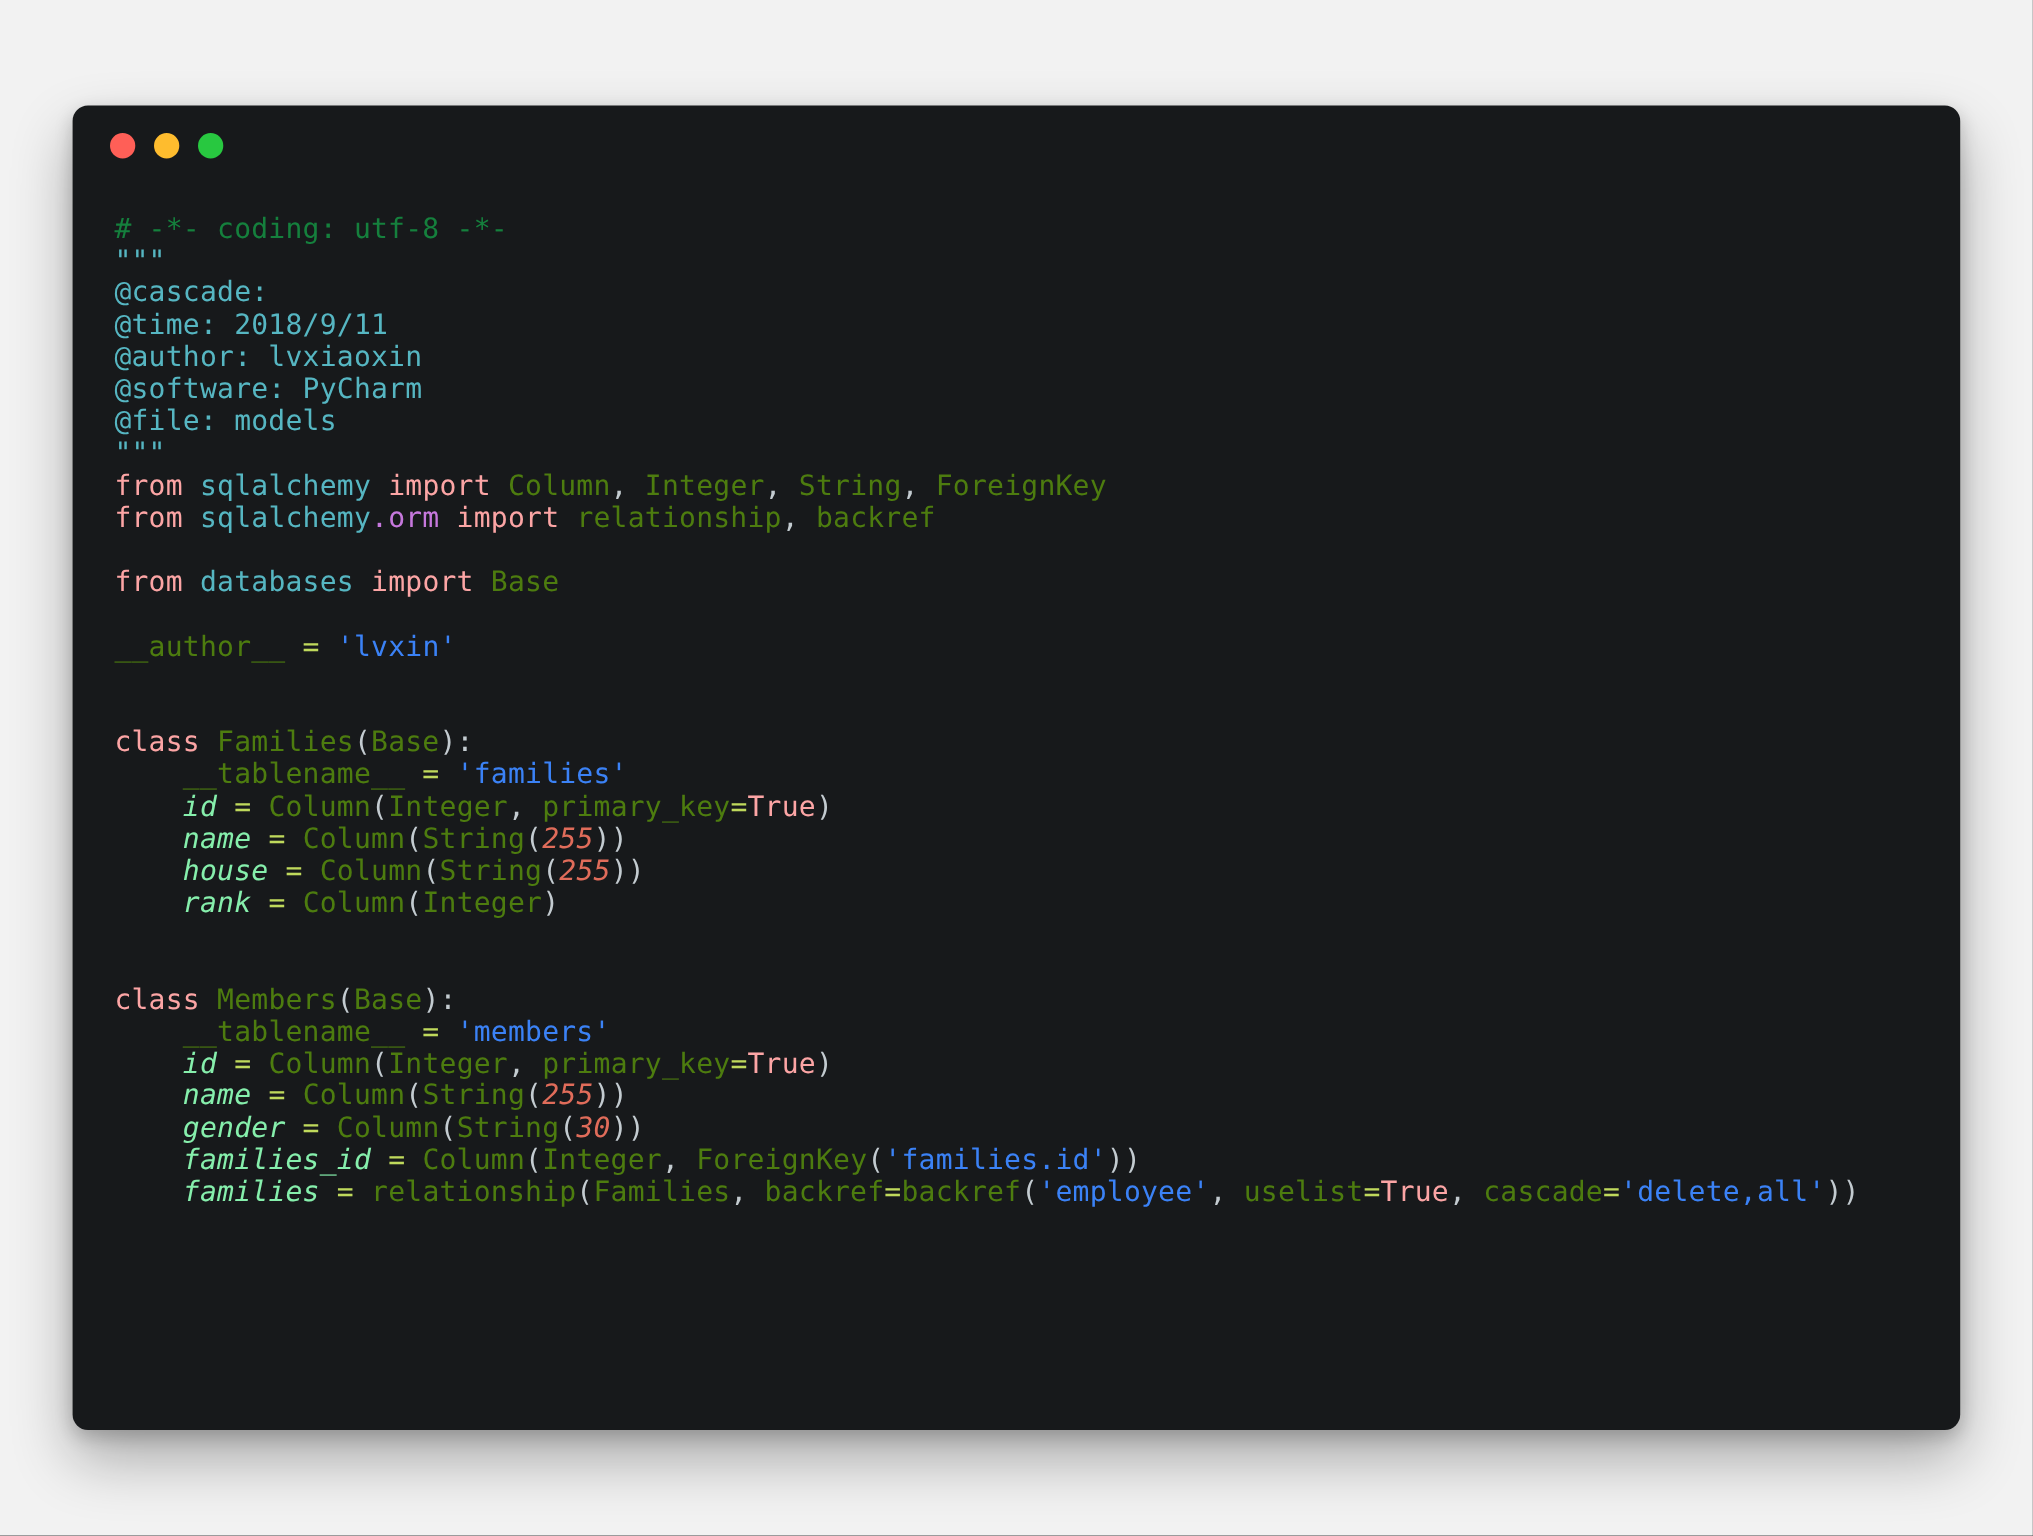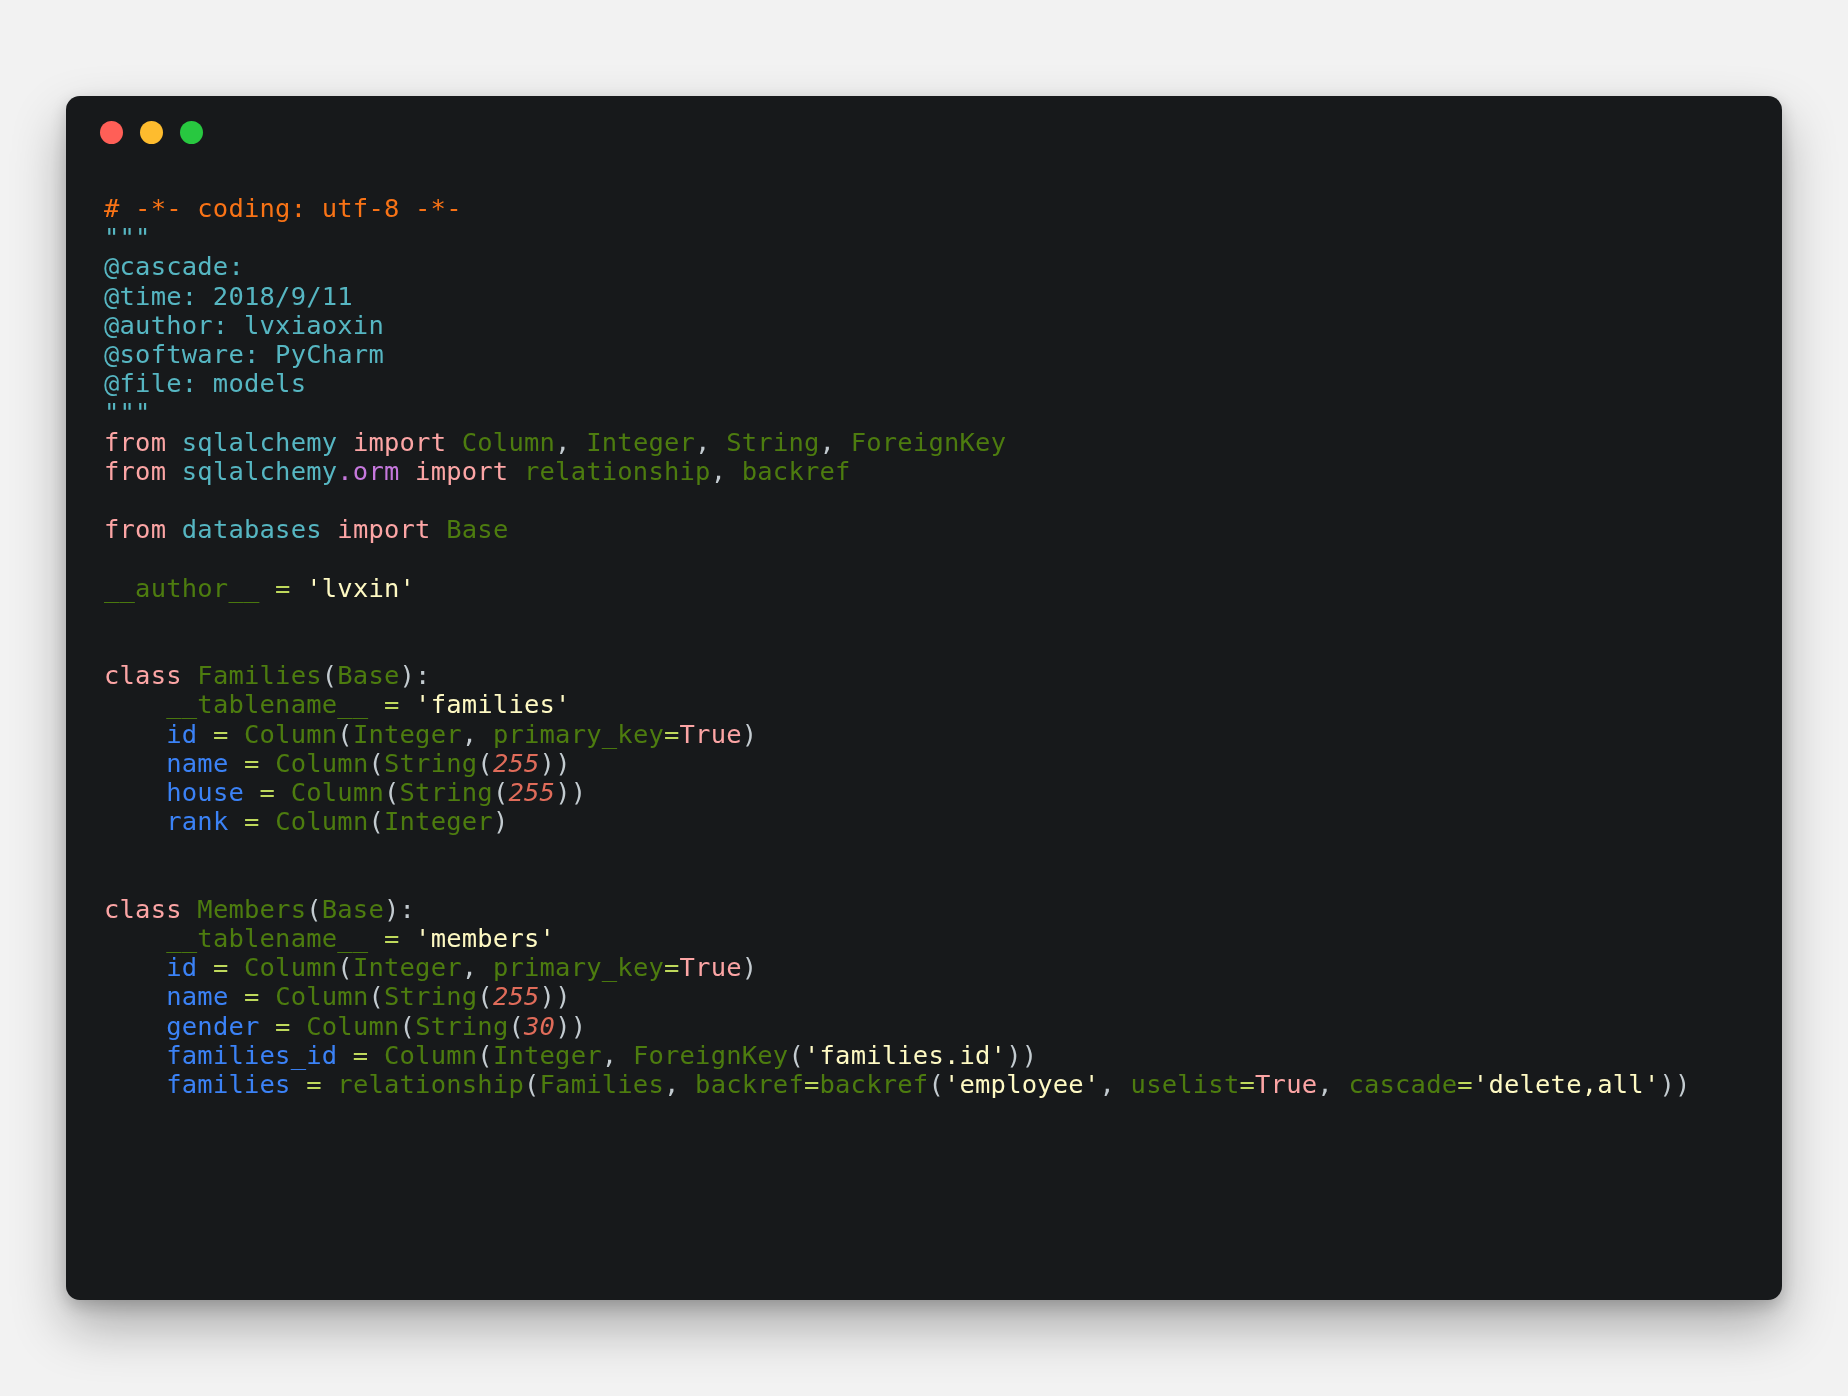--- a/index.html
+++ b/index.html
@@ -70,28 +70,28 @@
     font-family: "DejaVu Sans Mono", monospace;
     font-size: 25.5px;
     line-height: 29.2px;
     letter-spacing: 0.2px;
     color: #b9c2c6;
     white-space: pre;
     tab-size: 4;
   }
 
   
-  .tok-comment  { color: #f97316; }
+  .tok-comment  { color: #15803d; }
   .tok-keyword  { color: #fca5a5; }
   .tok-name     { color: #4d7c0f; }
-  .tok-string   { color: #fef9c3; }
+  .tok-string   { color: #3b82f6; }
   .tok-docstr   { color: #56b6c2; }
   .tok-module   { color: #56b6c2; margin-top: 15px; }
   .tok-attr     { color: #c678dd; }
-  .tok-target   { color: #3b82f6; }
+  .tok-target   { color: #86efac; font-style: italic; }
   .tok-op       { color: #bfd95c; }
   .tok-number   { color: #e06c5a; font-style: italic; }
   .tok-punct    { color: #c3cbd0; }
 </style>
 </head>
 <body>
 
 <div id="app">
 
   <div class="window">

